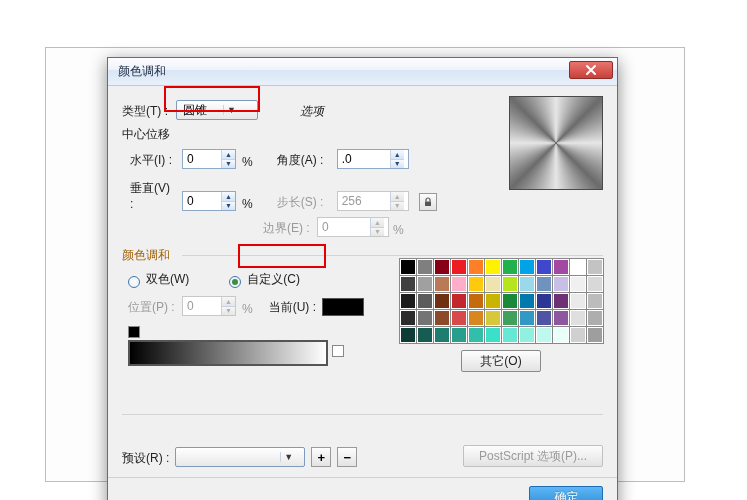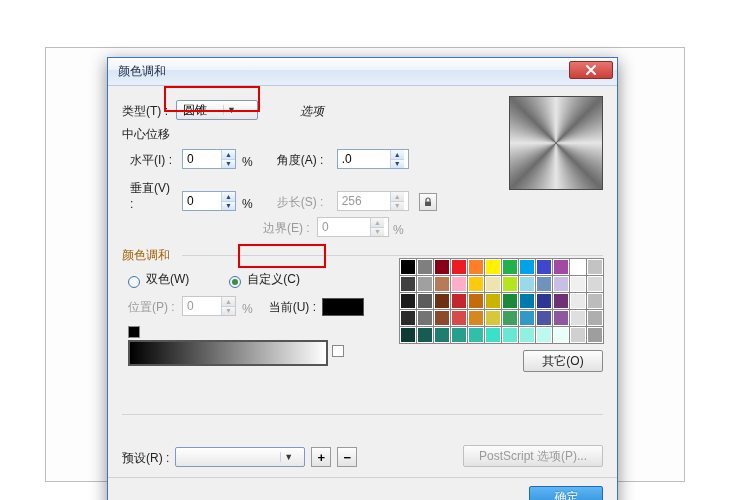--- a/index.html
+++ b/index.html
@@ -404,21 +404,21 @@
           <div style="background: rgb(40, 158, 141);"></div>
           <div style="background: rgb(49, 191, 170);"></div>
           <div style="background: rgb(58, 224, 199);"></div>
           <div style="background: rgb(102, 232, 212);"></div>
           <div style="background: rgb(146, 240, 225);"></div>
           <div style="background: rgb(190, 248, 238);"></div>
           <div style="background: rgb(233, 255, 250);"></div>
           <div style="background: rgb(208, 208, 208);"></div>
           <div style="background: rgb(158, 158, 158);"></div>
         </div>
-      <div style="text-align:right; margin-top:6px;">
+      <div style="text-align:center; margin-top:6px;">
         <span class="btn" style="min-width:80px;">其它(O)</span>
       </div>
     </div>
 
     <div class="group-sep" style="margin-top:48px;"></div>
 
     <div class="row" style="gap:6px; margin-top:4px;">
       <span class="lbl">预设(R) :</span>
       <div class="combo" style="width:130px;">
         <span class="combo-text" style="min-width:104px;"></span>

